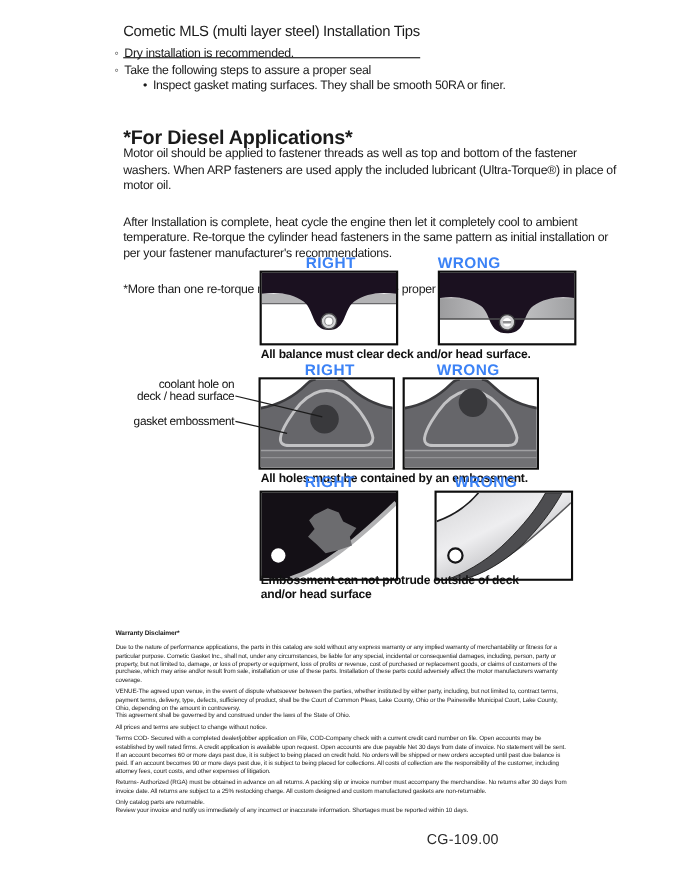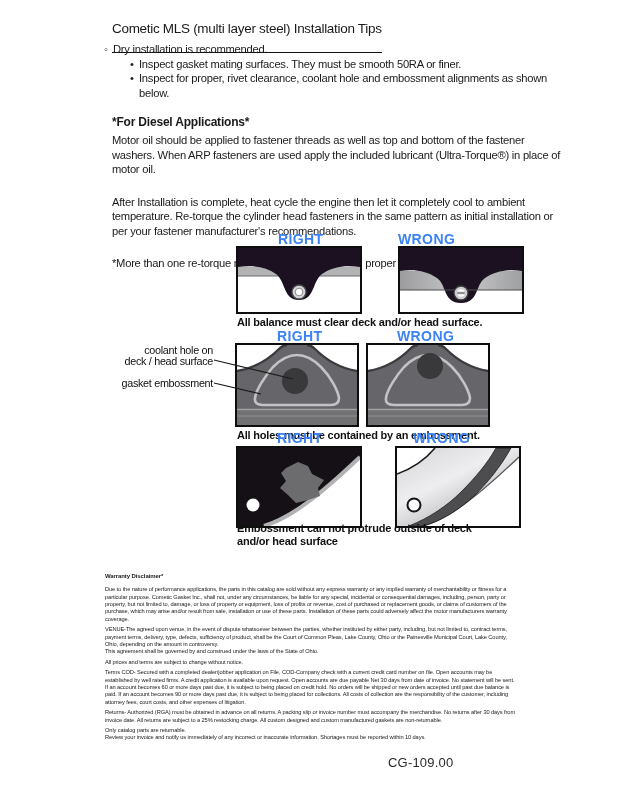--- a/index.html
+++ b/index.html
@@ -10,21 +10,21 @@
   .title{left:112px;top:21px;font-size:13.5px;font-weight:400;letter-spacing:-0.3px;
          border-bottom:1.5px solid #111;padding-bottom:16px;}
 
   .bullets{left:104px;top:42px;width:470px;font-size:11.2px;line-height:14.6px;letter-spacing:-0.25px;}
   .bullet-line{display:flex;}
   .bullet-line .glyph{width:9px;flex:0 0 9px;}
   .bullet-line.l1 .glyph::before{content:"◦";font-size:11px;}
   .bullet-line.l2{padding-left:26px;}
   .bullet-line.l2 .glyph::before{content:"•";}
 
-  .diesel-h{left:112px;top:115px;font-size:12px;font-weight:700;letter-spacing:-0.2px;}
+  .diesel-h{left:112px;top:115px;font-size:18px;font-weight:700;letter-spacing:-0.2px;}
   .diesel-p{left:112px;top:133px;width:452px;font-size:11.2px;line-height:14.5px;letter-spacing:-0.25px;}
   .diesel-p p{margin:0;}
   .diesel-p p + p{margin-top:18px;}
 
   .dg-header{font-size:14px;font-weight:700;letter-spacing:0.4px;color:#3b82f6;}
   .dg-caption{font-size:11px;font-weight:700;letter-spacing:-0.2px;color:#111;}
 
   .panel{border:2px solid #0e0e0e;box-sizing:border-box;background:#fff;}
   .panel svg{display:block;width:100%;height:100%;}
 
@@ -65,30 +65,30 @@
 <div class="abs title">Cometic MLS (multi layer steel) Installation Tips</div>
 
 <div class="abs bullets">
 
 
     <div class="bullet-line l1">
       <span class="glyph"></span>
       <span>Dry installation is recommended.</span>
     </div>
 
+    <div class="bullet-line l1">
+      <span class="glyph"></span>
+      <span>Take the following steps to assure a proper seal</span>
+    </div>
 
     <div class="bullet-line l2">
       <span class="glyph"></span>
-      <span>Inspect gasket mating surfaces.  They must be smooth 50RA or finer.</span>
-    </div>
-
-    <div class="bullet-line l2">
-      <span class="glyph"></span>
-      <span>Inspect for proper, rivet clearance, coolant hole and embossment alignments as shown below.</span>
-    </div>
+      <span>Inspect gasket mating surfaces.  They shall be smooth 50RA or finer.</span>
+    </div>
+
   </div>
 
 <div class="abs diesel-h">*For Diesel Applications*</div>
 <div class="abs diesel-p">
 
     <p>Motor oil should be applied to fastener threads as well as top and bottom of the fastener washers. When ARP fasteners are used apply the included lubricant (Ultra-Torque®) in place of motor oil.</p>
 
     <p>After Installation is complete, heat cycle the engine then let it completely cool to ambient temperature. Re-torque the cylinder head fasteners in the same pattern as initial installation or per your fastener manufacturer's recommendations.</p>
 
     <p>*More than one re-torque may be required to achieve proper fastener stretch*</p>

